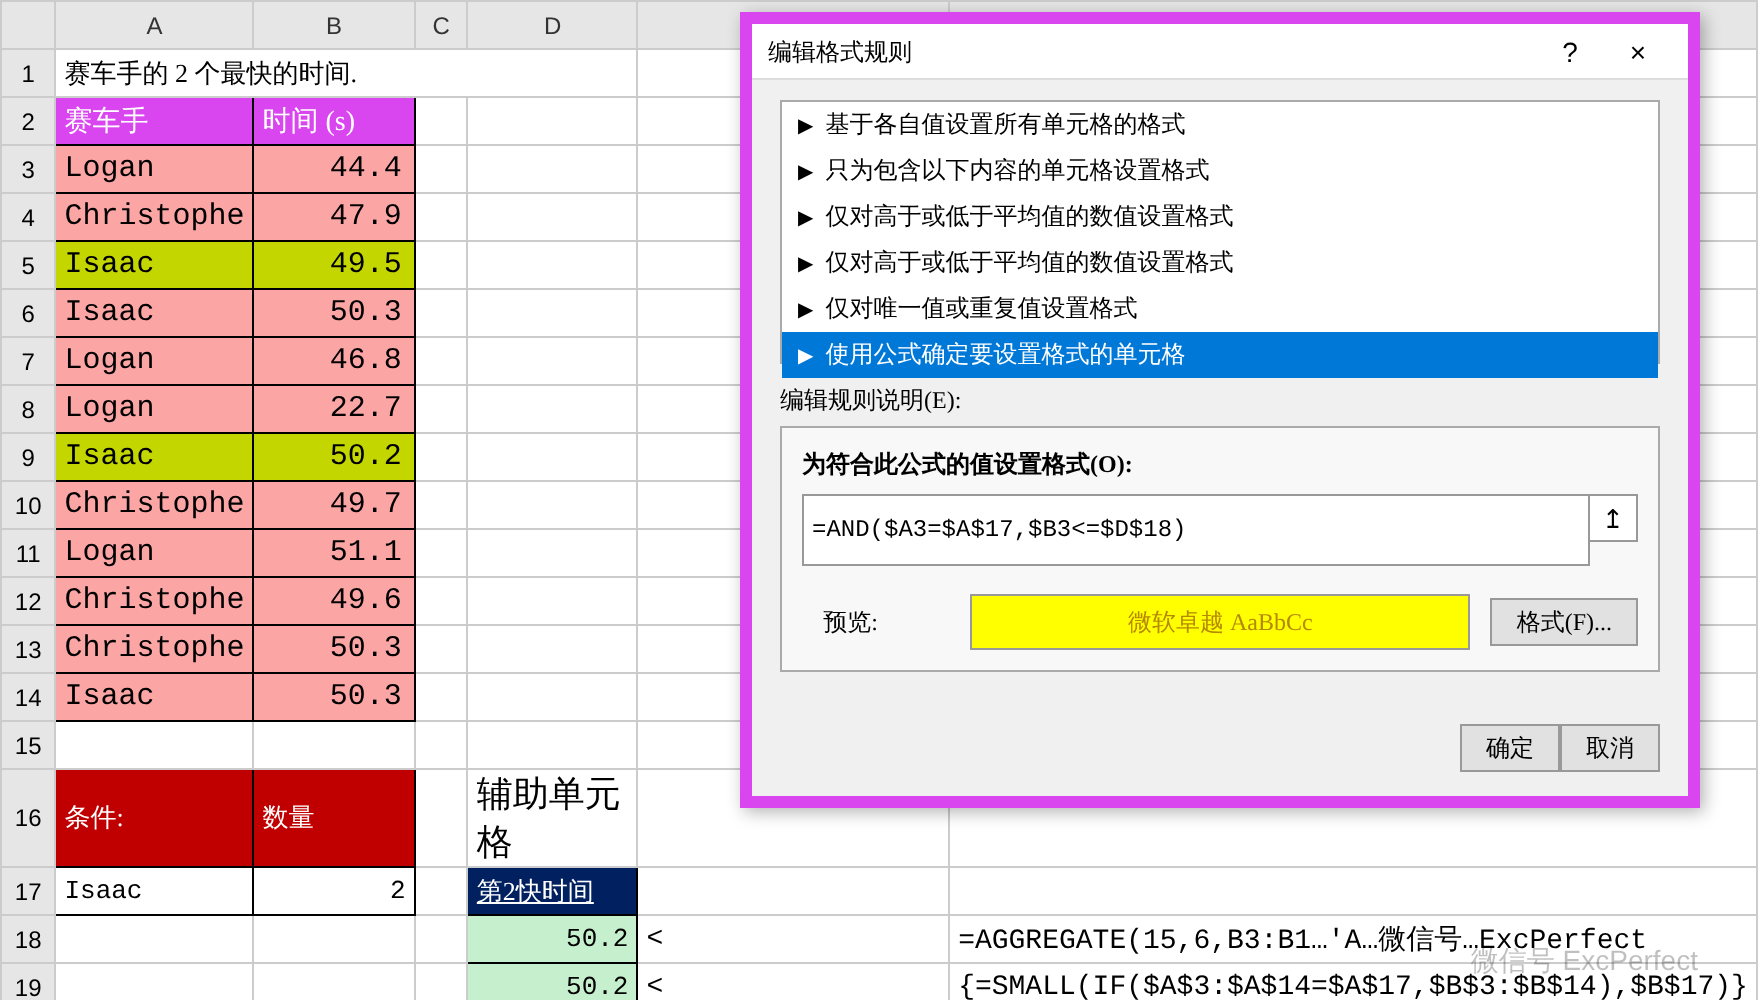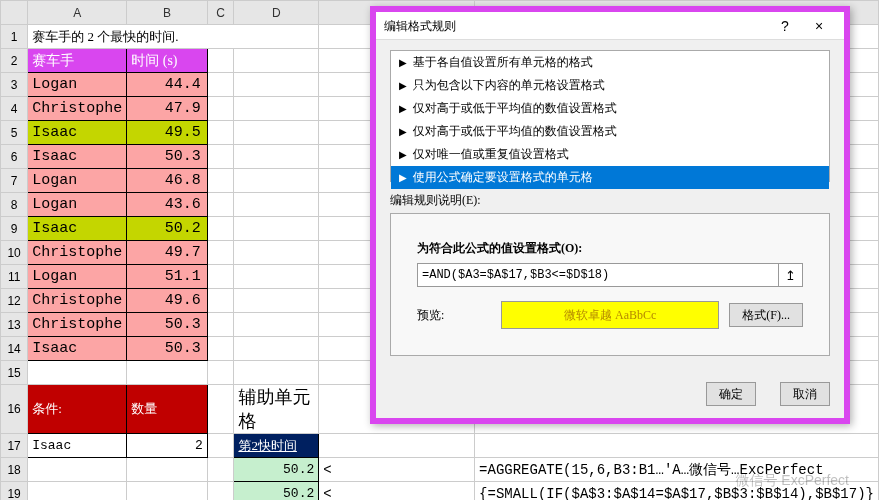--- a/index.html
+++ b/index.html
@@ -26,30 +26,30 @@
 .dialog { position: absolute; left: 370px; top: 6px; width: 480px; background: #f0f0f0; border: 6px solid #d946ef; box-shadow: 2px 2px 8px rgba(0,0,0,.3); font-size: 12px; }
 .dlg-title { height: 28px; line-height: 28px; padding: 0 8px; background: #fff; border-bottom: 1px solid #ddd; display: flex; align-items: center; }
 .dlg-title .ttl { flex: 1; font-family: SimSun; }
 .dlg-title .help, .dlg-title .close { width: 34px; text-align: center; font-size: 14px; font-family: Arial; }
 .dlg-body { padding: 10px 14px 6px; }
 .grp-label { font-family: SimSun; margin-bottom: 4px; }
 .rule-list { border: 1px solid #aaa; background: #fff; height: 132px; margin-bottom: 10px; }
 .rule-item { padding: 3px 8px; font-family: SimSun; display: flex; align-items: center; }
 .rule-item .arrow { margin-right: 6px; font-size: 10px; }
 .rule-item.selected { background: #0078d7; color: #fff; }
-.desc-box { border: 1px solid #aaa; background: #f8f8f8; padding: 26px; margin-bottom: 12px; }
+.desc-box { border: 1px solid #aaa; background: #f8f8f8; padding: 10px; margin-bottom: 12px; }
 .desc-box .sublabel { font-family: SimSun; font-weight: bold; font-size: 12px; margin-bottom: 6px; }
 .formula-input { display: flex; gap: 0; margin-bottom: 14px; }
-.formula-input input { flex: 1; height: 24px; border: 1px solid #999; padding: 0 4px; font-family: "Courier New", monospace; font-size: 12px; }
+.formula-input input { flex: 1; height: 36px; border: 1px solid #999; padding: 0 4px; font-family: "Courier New", monospace; font-size: 12px; }
 .formula-input .picker { width: 24px; height: 24px; border: 1px solid #999; border-left: 0; background: #fff; display: flex; align-items: center; justify-content: center; font-size: 13px; }
 .preview-row { display: flex; align-items: center; gap: 10px; }
-.preview-row .lbl { font-family: Liberation Serif, serif; width: 38px; }
+.preview-row .lbl { font-family: Liberation Serif, serif; width: 38px; text-align: right; }
 .preview-box { flex: 1; height: 28px; border: 1px solid #999; background: #ffff00; color: #b58900; font-family: SimSun; display: flex; align-items: center; justify-content: center; margin-left: 36px; }
 .btn { height: 24px; padding: 0 12px; border: 1px solid #999; background: #e1e1e1; font-family: SimSun; font-size: 12px; display: inline-flex; align-items: center; justify-content: center; text-align: right; }
-.dlg-foot { padding: 8px 14px 12px; display: flex; justify-content: flex-end; gap: 24px; }
+.dlg-foot { padding: 8px 14px 12px; display: flex; justify-content: flex-end; gap: 0; }
 .watermark { position: absolute; right: 30px; bottom: 10px; color: rgba(0,0,0,.25); font-family: Liberation Sans, sans-serif; font-size: 14px; }
 </style>
 </head>
 <body>
 
 <div class="sheet">
 <table class="grid">
 <tbody>
         <tr>
   <th class="corner"></th>
@@ -118,21 +118,21 @@
           <td class="data">Logan</td>
           <td class="data num">46.8</td>
           <td></td>
           <td></td>
           <td></td>
           <td></td>
         </tr>
         <tr>
           <td class="rowhdr">8</td>
           <td class="data">Logan</td>
-          <td class="data num">43.6</td>
+          <td class="data num">22.7</td>
           <td></td>
           <td></td>
           <td></td>
           <td></td>
         </tr>
         <tr>
           <td class="rowhdr">9</td>
           <td class="data hl">Isaac</td>
           <td class="data num hl">50.2</td>
           <td></td>

